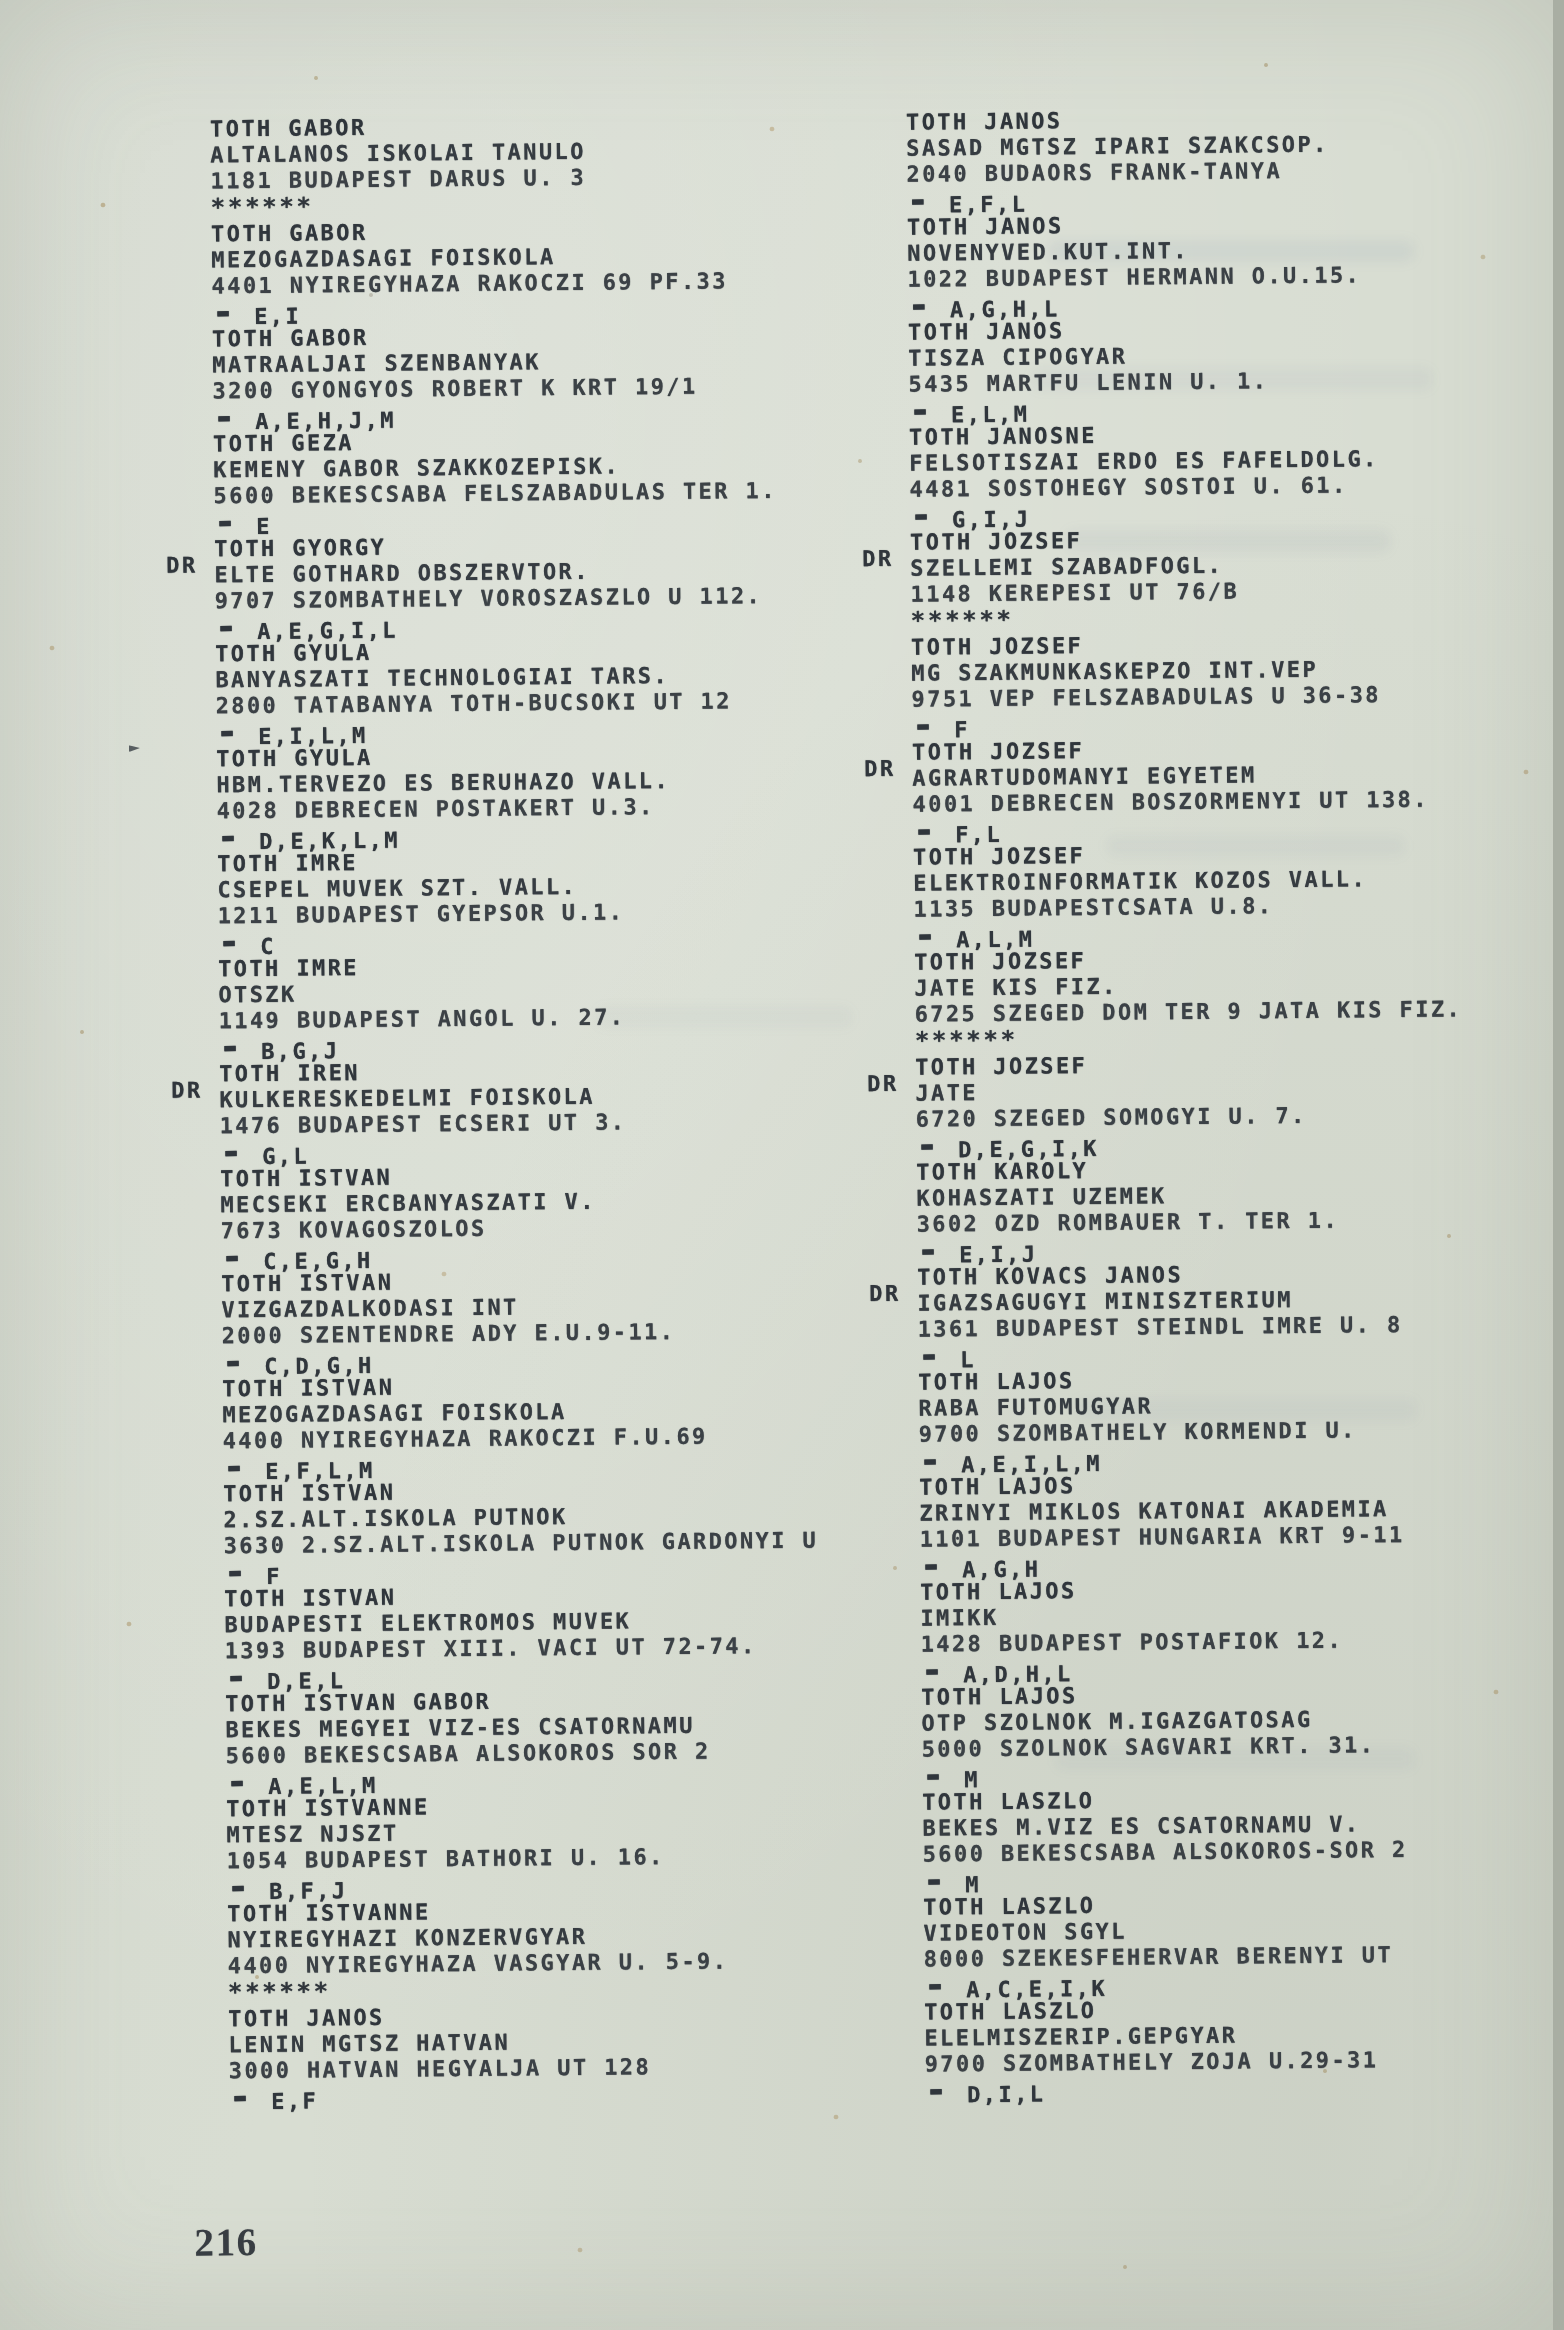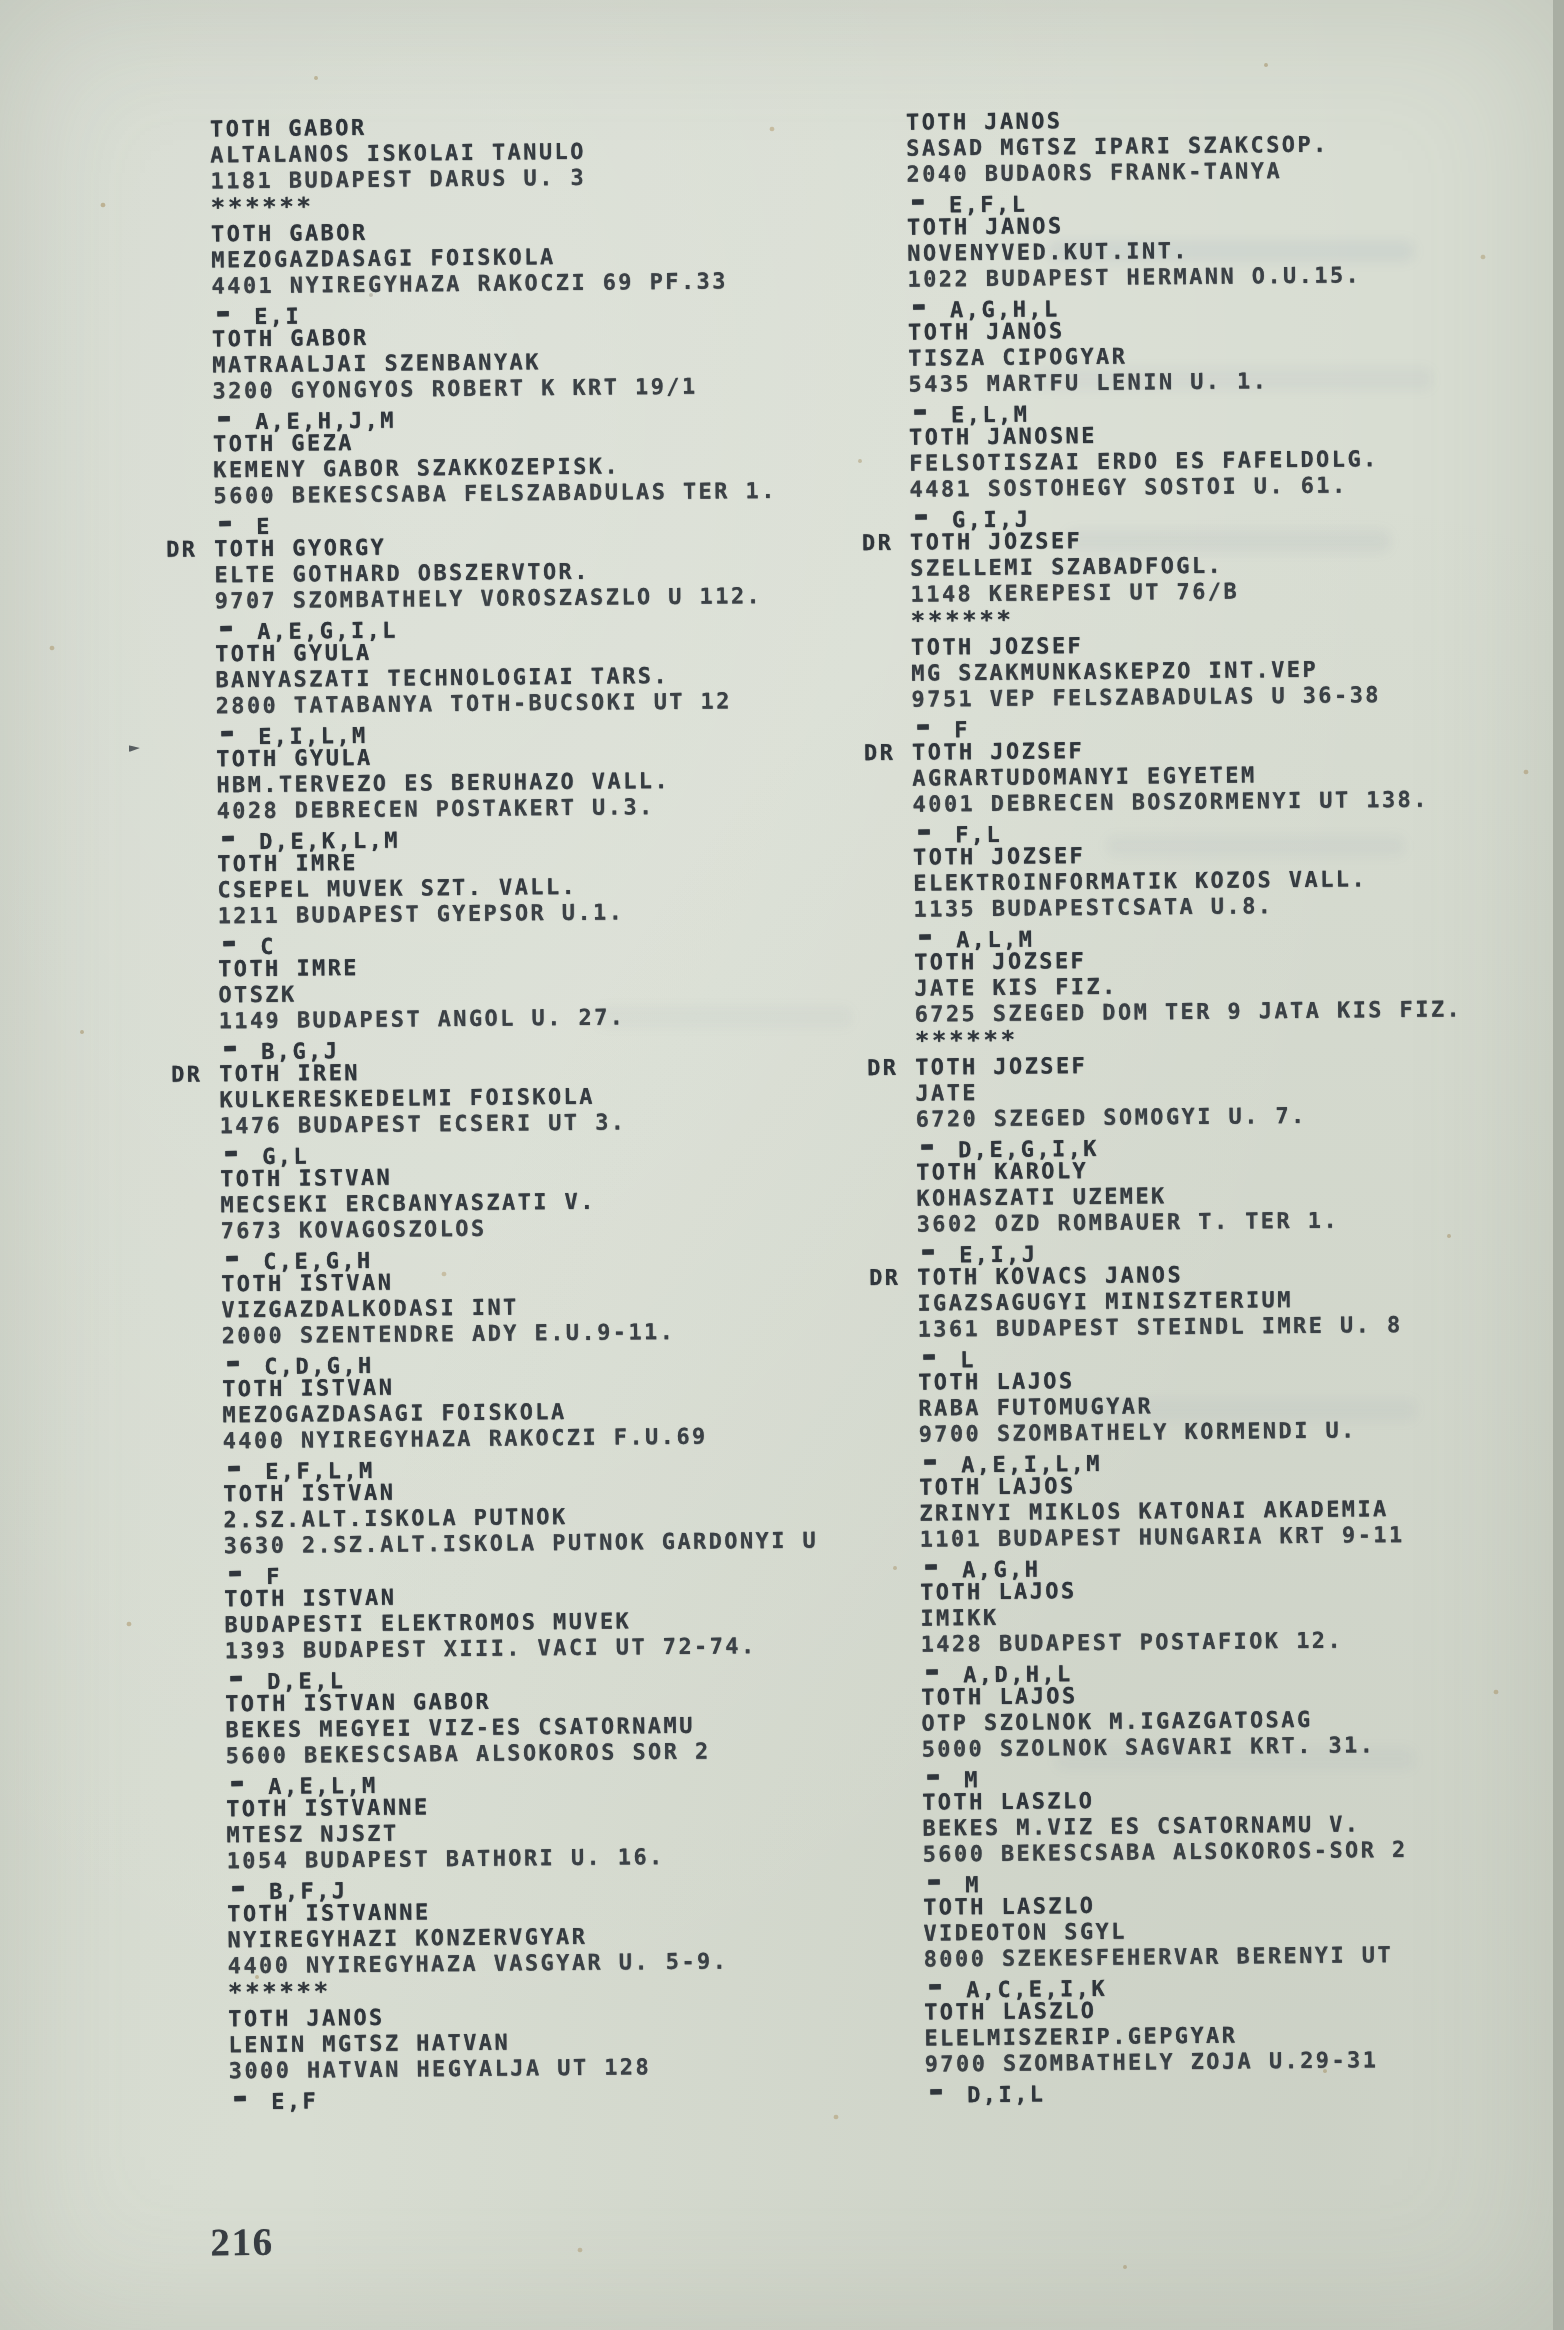--- a/index.html
+++ b/index.html
@@ -25,25 +25,25 @@
   .col-left{left:220px;top:111px;width:707px;}
   .col-right{left:916px;top:111px;width:647px;}
   .entry{position:relative;height:105px;}
   .line{
     height:26px;line-height:26px;
     font-size:22px;letter-spacing:2.4px;white-space:pre;
     text-shadow:0 0 0.9px rgba(44,50,56,0.55), 0.3px 0.4px 0.5px rgba(44,50,56,0.28);
   }
   .entry .line:nth-child(2){opacity:0.96;}
   .entry .line:nth-child(3){opacity:0.93;}
-  .dr{position:absolute;left:-48px;top:0;}
+  .dr{position:absolute;left:-48px;top:16px;}
   .codes::first-letter{font-size:37px;letter-spacing:4.3px;}
   .stars{letter-spacing:2.7px;font-size:24px;}
   .page-number{
-    position:absolute;left:200px;top:2214px;
+    position:absolute;left:184px;top:2214px;
     font-family:"Liberation Serif", serif;font-weight:700;
     font-size:39px;letter-spacing:1.7px;color:#383d43;
     text-shadow:0 0 0.9px rgba(50,55,60,0.4);
   }
   .bleed{position:absolute;border-radius:8.5px;filter:blur(5.1px);pointer-events:none;}
   .b1{left:1048px;top:240px;width:366px;height:22px;background:rgba(95,118,148,0.08);}
   .b2{left:1032px;top:368px;width:400px;height:22px;background:rgba(95,118,148,0.06);}
   .b3{left:1066px;top:530px;width:324px;height:22px;background:rgba(95,118,148,0.07);}
   .b4{left:1107px;top:836px;width:298px;height:20.4px;background:rgba(95,118,148,0.055);}
   .b5{left:1075px;top:1399px;width:341px;height:22px;background:rgba(95,118,148,0.06);}

